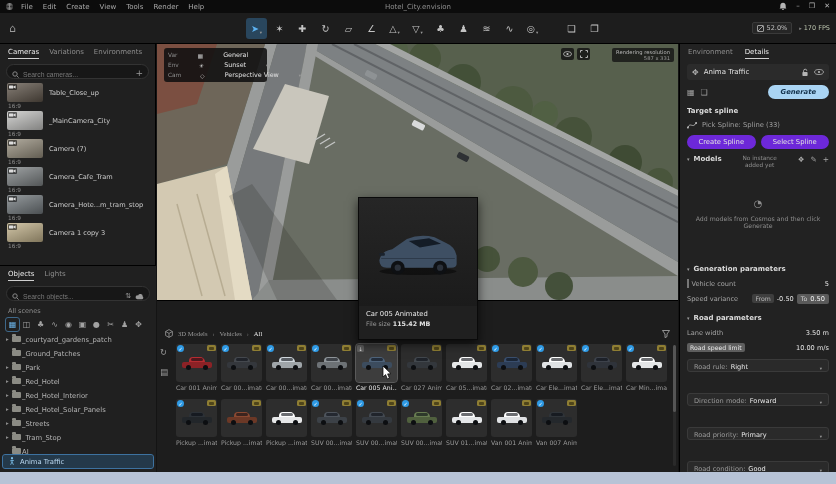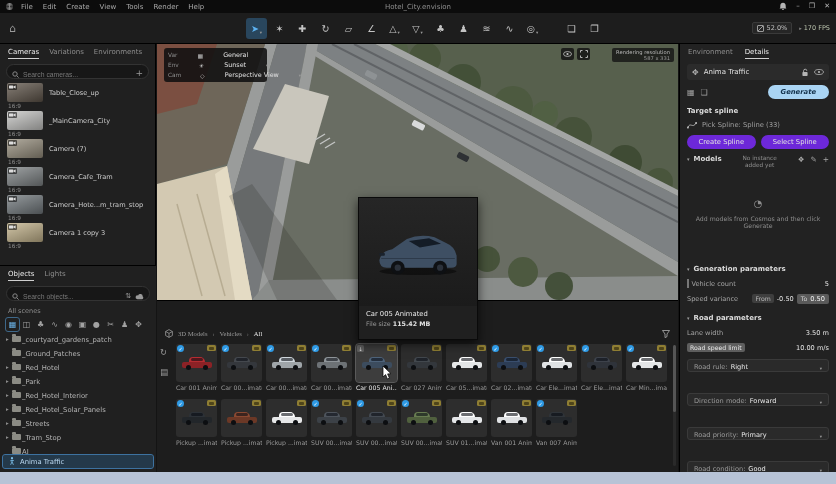--- a/index.html
+++ b/index.html
@@ -436,27 +436,27 @@
           <div class="treeitem">
 
             <span class="noarr"></span>
             <span class="folder"></span>
             <span>_Ground_Patches</span>
           </div>
           <div class="treeitem">
             <span class="arr">▸</span>
 
             <span class="folder"></span>
-            <span>_Red_Hotel</span>
+            <span>_Park</span>
           </div>
           <div class="treeitem">
             <span class="arr">▸</span>
 
             <span class="folder"></span>
-            <span>_Park</span>
+            <span>_Red_Hotel</span>
           </div>
           <div class="treeitem">
             <span class="arr">▸</span>
 
             <span class="folder"></span>
             <span>_Red_Hotel_Interior</span>
           </div>
           <div class="treeitem">
             <span class="arr">▸</span>
 

